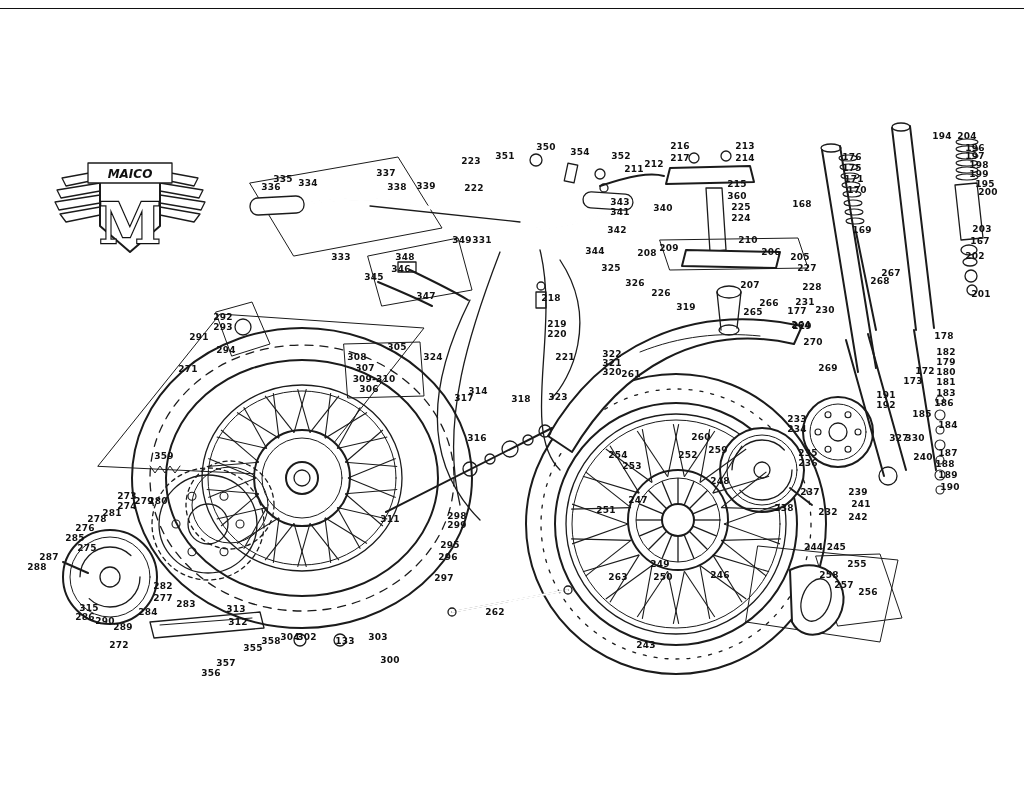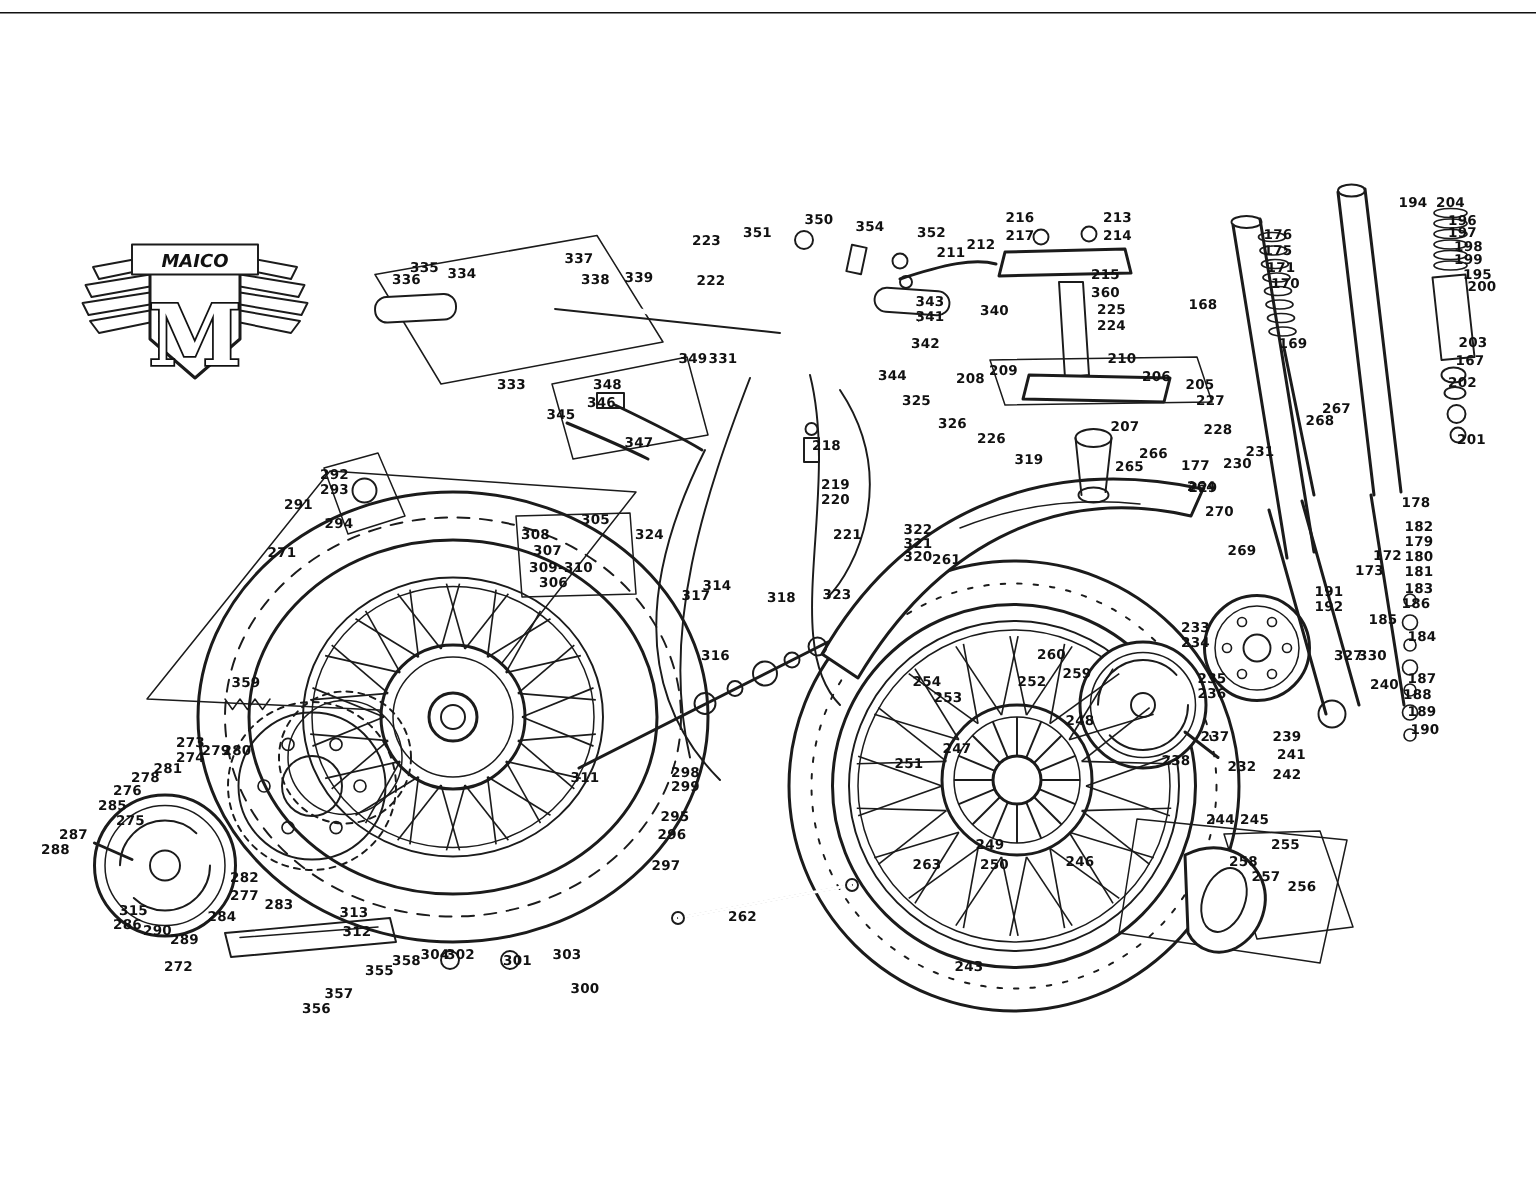--- a/index.html
+++ b/index.html
@@ -364,21 +364,21 @@
       <div class="part-label" style="left: 741px; top: 207px;">225</div>
       <div class="part-label" style="left: 741px; top: 218px;">224</div>
       <div class="part-label" style="left: 748px; top: 240px;">210</div>
       <div class="part-label" style="left: 669px; top: 248px;">209</div>
       <div class="part-label" style="left: 647px; top: 253px;">208</div>
       <div class="part-label" style="left: 771px; top: 252px;">206</div>
       <div class="part-label" style="left: 800px; top: 257px;">205</div>
       <div class="part-label" style="left: 750px; top: 285px;">207</div>
       <div class="part-label" style="left: 807px; top: 268px;">227</div>
       <div class="part-label" style="left: 812px; top: 287px;">228</div>
-      <div class="part-label" style="left: 840px; top: 302px;">231</div>
+      <div class="part-label" style="left: 805px; top: 302px;">231</div>
       <div class="part-label" style="left: 825px; top: 310px;">230</div>
       <div class="part-label" style="left: 802px; top: 326px;">229</div>
       <div class="part-label" style="left: 769px; top: 303px;">266</div>
       <div class="part-label" style="left: 753px; top: 312px;">265</div>
       <div class="part-label" style="left: 813px; top: 342px;">270</div>
       <div class="part-label" style="left: 852px; top: 157px;">176</div>
       <div class="part-label" style="left: 852px; top: 168px;">175</div>
       <div class="part-label" style="left: 854px; top: 179px;">171</div>
       <div class="part-label" style="left: 857px; top: 190px;">170</div>
       <div class="part-label" style="left: 802px; top: 204px;">168</div>
@@ -479,21 +479,21 @@
       <div class="part-label" style="left: 148px; top: 612px;">284</div>
       <div class="part-label" style="left: 186px; top: 604px;">283</div>
       <div class="part-label" style="left: 163px; top: 586px;">282</div>
       <div class="part-label" style="left: 163px; top: 598px;">277</div>
       <div class="part-label" style="left: 390px; top: 519px;">311</div>
       <div class="part-label" style="left: 236px; top: 609px;">313</div>
       <div class="part-label" style="left: 238px; top: 622px;">312</div>
       <div class="part-label" style="left: 271px; top: 641px;">358</div>
       <div class="part-label" style="left: 290px; top: 637px;">304</div>
       <div class="part-label" style="left: 307px; top: 637px;">302</div>
-      <div class="part-label" style="left: 345px; top: 641px;">301</div>
+      <div class="part-label" style="left: 345px; top: 641px;">133</div>
       <div class="part-label" style="left: 378px; top: 637px;">303</div>
       <div class="part-label" style="left: 390px; top: 660px;">300</div>
       <div class="part-label" style="left: 253px; top: 648px;">355</div>
       <div class="part-label" style="left: 226px; top: 663px;">357</div>
       <div class="part-label" style="left: 211px; top: 673px;">356</div>
       <div class="part-label" style="left: 457px; top: 516px;">298</div>
       <div class="part-label" style="left: 457px; top: 525px;">299</div>
       <div class="part-label" style="left: 450px; top: 545px;">295</div>
       <div class="part-label" style="left: 448px; top: 557px;">296</div>
       <div class="part-label" style="left: 444px; top: 578px;">297</div>

